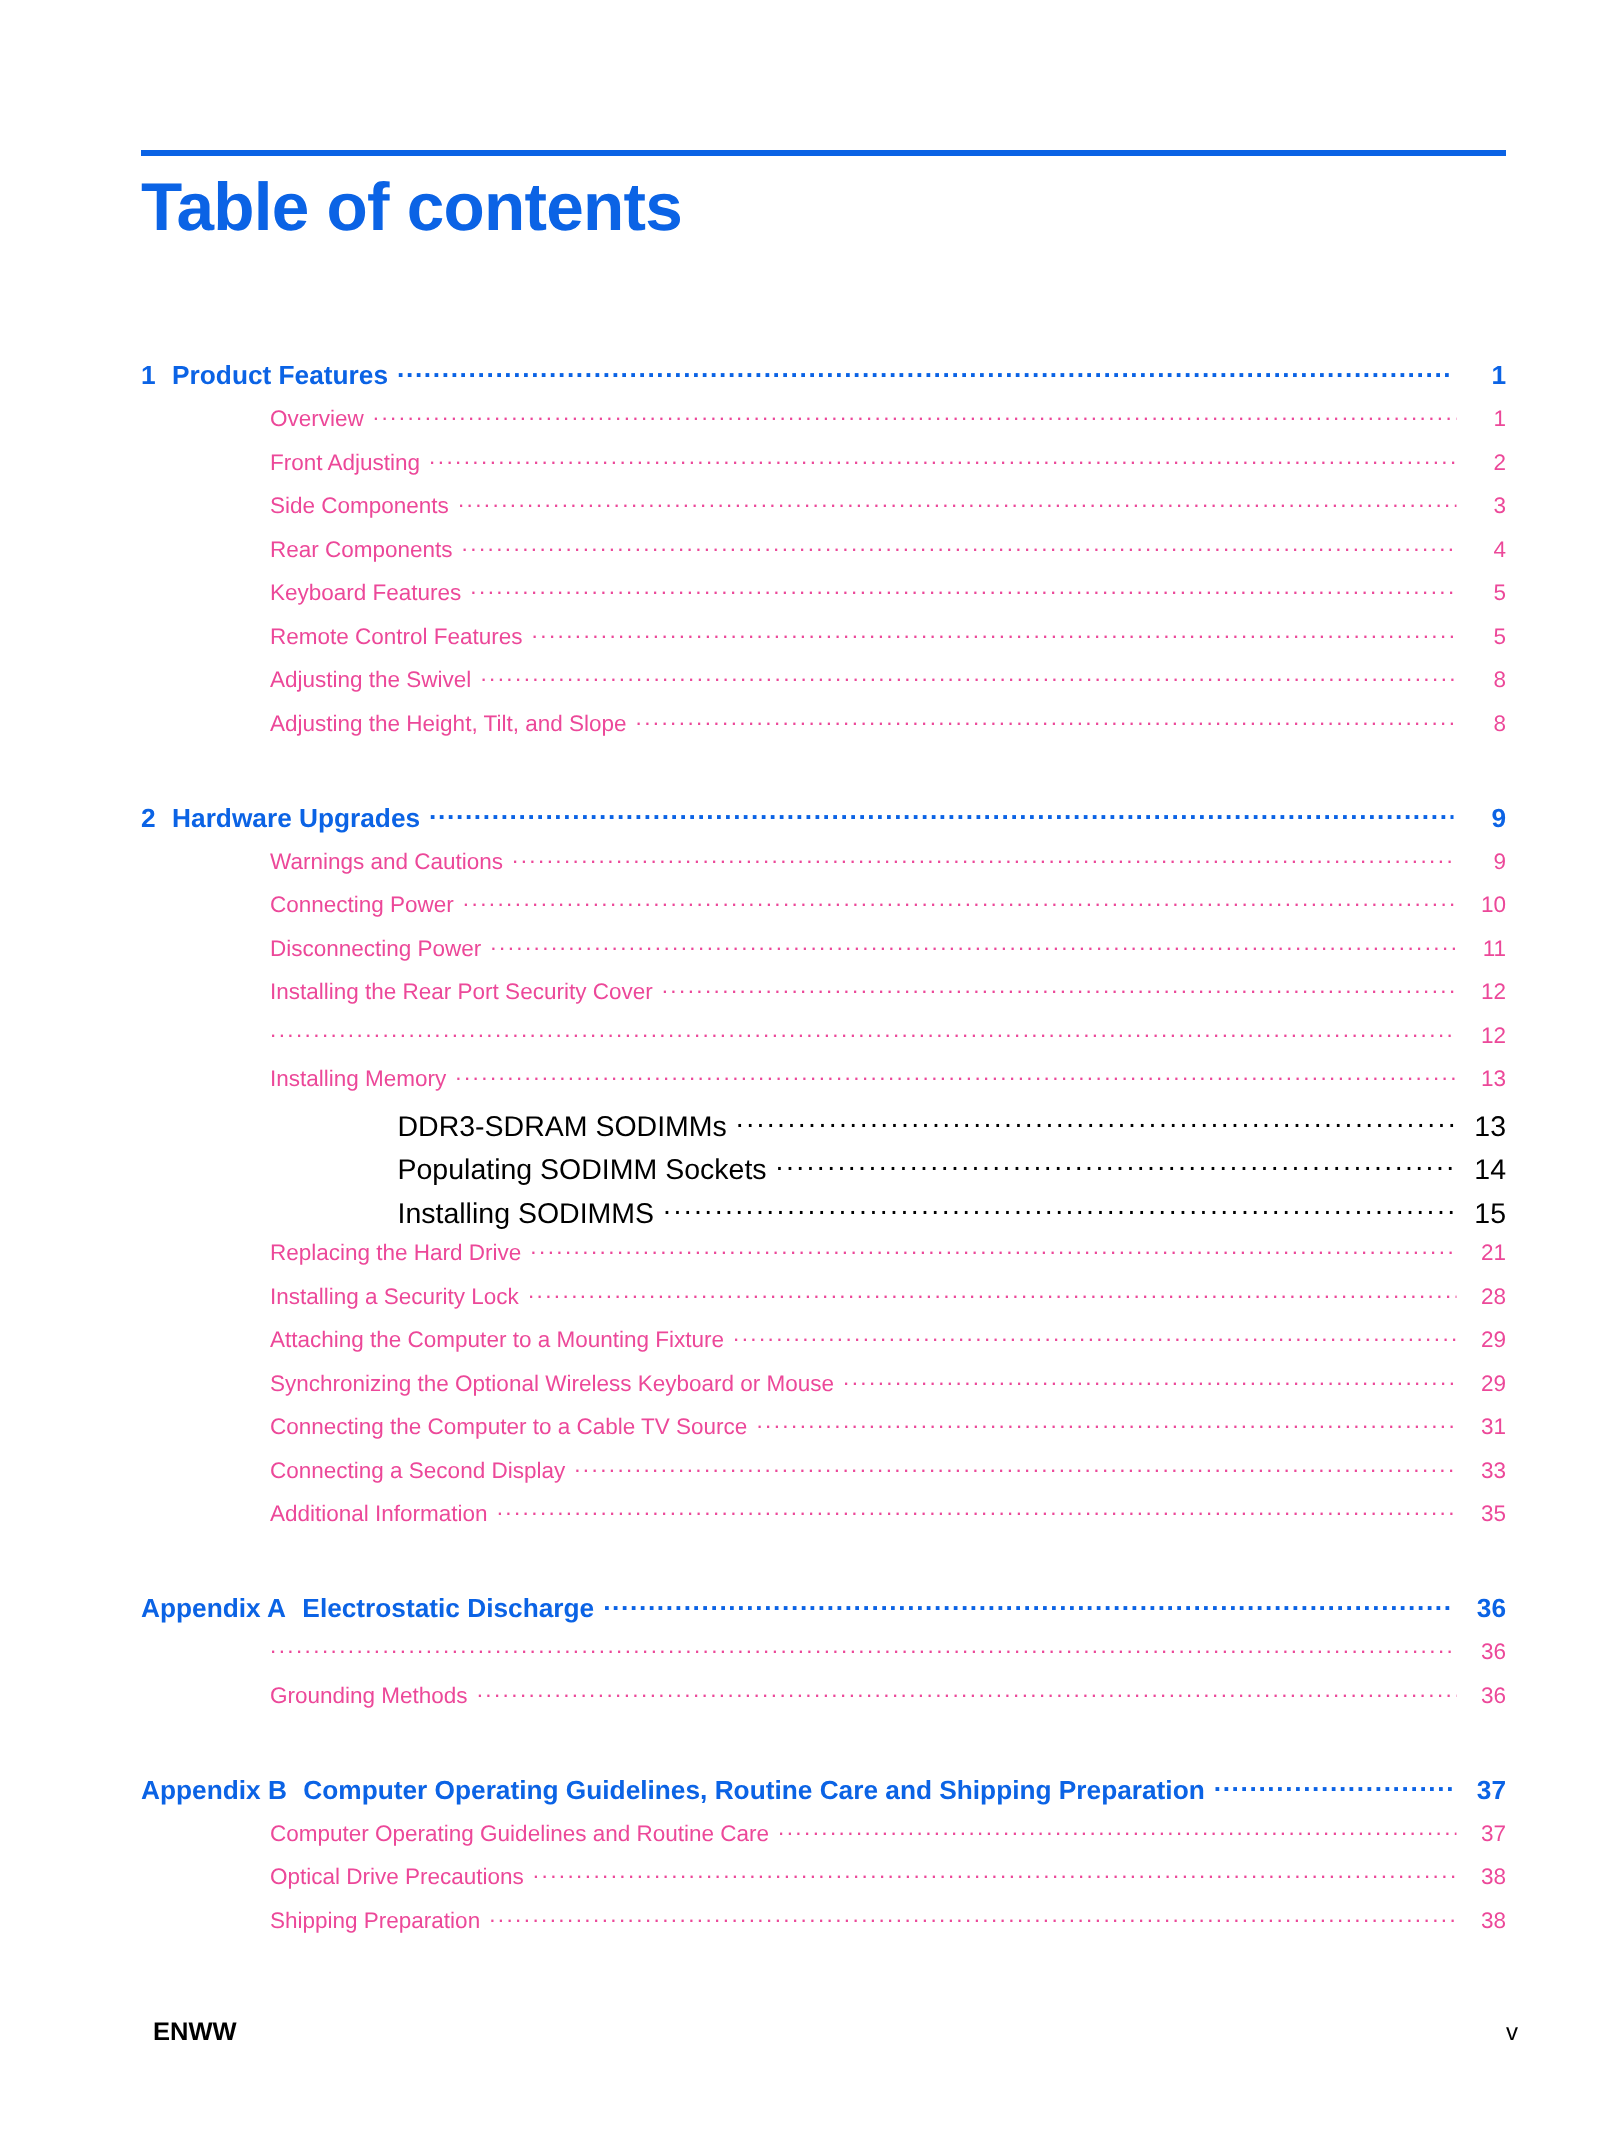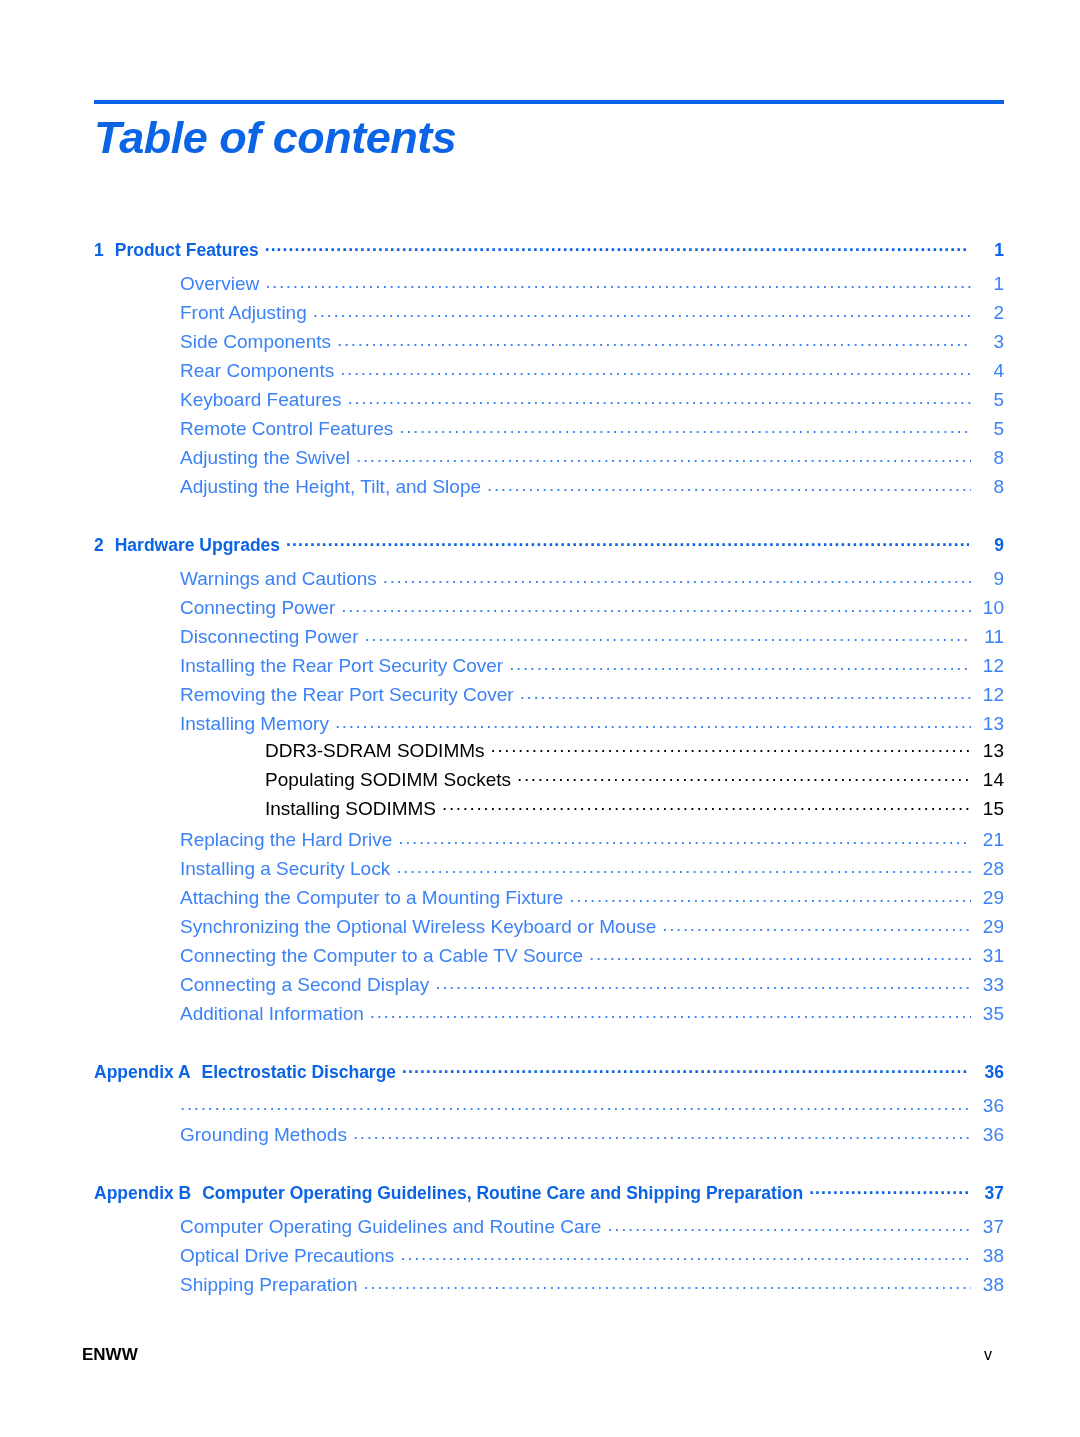--- a/index.html
+++ b/index.html
@@ -22,21 +22,20 @@
     overflow: hidden;
     box-sizing: border-box;
   }
 
   
   .header {
     position: absolute;
     left: 94px;
     top: 100px;
     width: 910px;
-    font-style: italic;
   }
   .header-rule {
     width: 100%;
     height: 4px;
     background: #0b63e5;
   }
   .page-title {
     margin: 0;
     padding-top: 8px;
     font-size: 45px;
@@ -107,36 +106,35 @@
   .level-1 .entry-num {
     flex: 0 0 auto;
     padding-right: 11px;
   }
   .level-1 .leader::after { letter-spacing: 1.1px; }
   .level-1 .entry-page { min-width: 28px; }
 
   
   .level-2 {
     padding-left: 86px;
-    font-size: 19px;
-    color: #3b82f6;
-    align-items: center;
+    font-size: 15px;
+    color: #ec4899;
   }
 
   
   .level-3 {
     padding-left: 171px;
     font-size: 19px;
     color: #000000;
   }
 
   
   .footer {
     position: absolute;
-    left: 82px;
+    left: 102px;
     top: 1345px;
     width: 910px;
     display: flex;
     justify-content: space-between;
     align-items: baseline;
     font-size: 17px;
     font-weight: bold;
   }
   .footer-page {
     font-weight: normal;
@@ -223,21 +221,20 @@
           <span class="entry-label">Disconnecting Power</span>
           <span class="leader"></span>
           <span class="entry-page">11</span>
         </div>
         <div class="toc-entry level-2">
           <span class="entry-label">Installing the Rear Port Security Cover</span>
           <span class="leader"></span>
           <span class="entry-page">12</span>
         </div>
         <div class="toc-entry level-2">
-          <span class="entry-label">Removing the Rear Port Security Cover</span>
           <span class="leader"></span>
           <span class="entry-page">12</span>
         </div>
         <div class="toc-entry level-2">
           <span class="entry-label">Installing Memory</span>
           <span class="leader"></span>
           <span class="entry-page">13</span>
         </div>
         <div class="toc-entry level-3">
           <span class="entry-label">DDR3-SDRAM SODIMMs</span>

